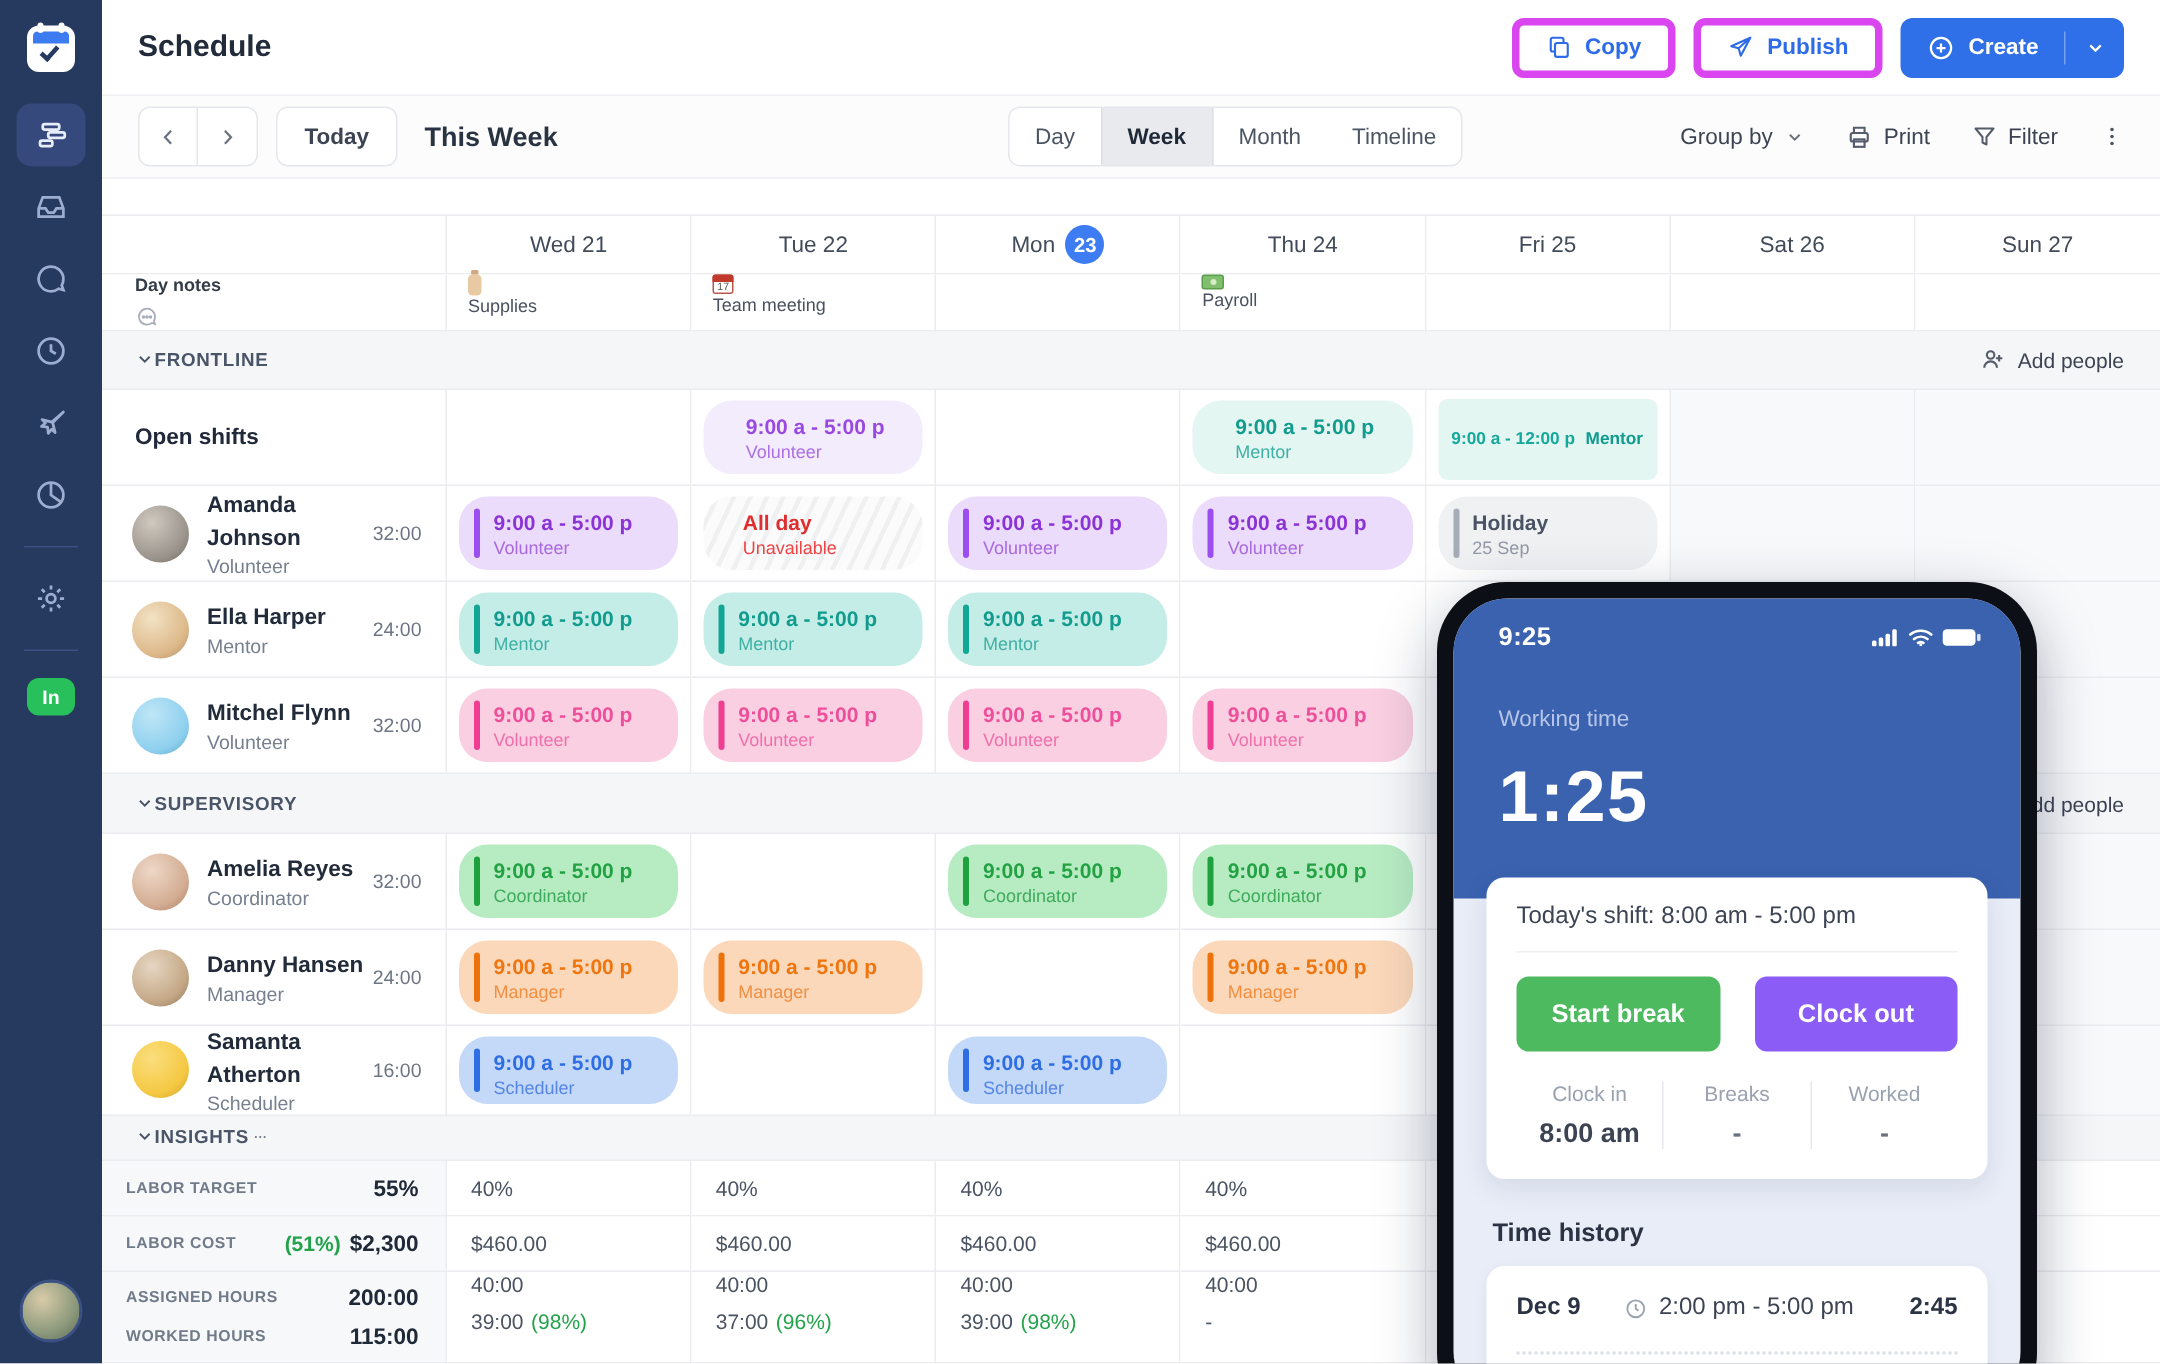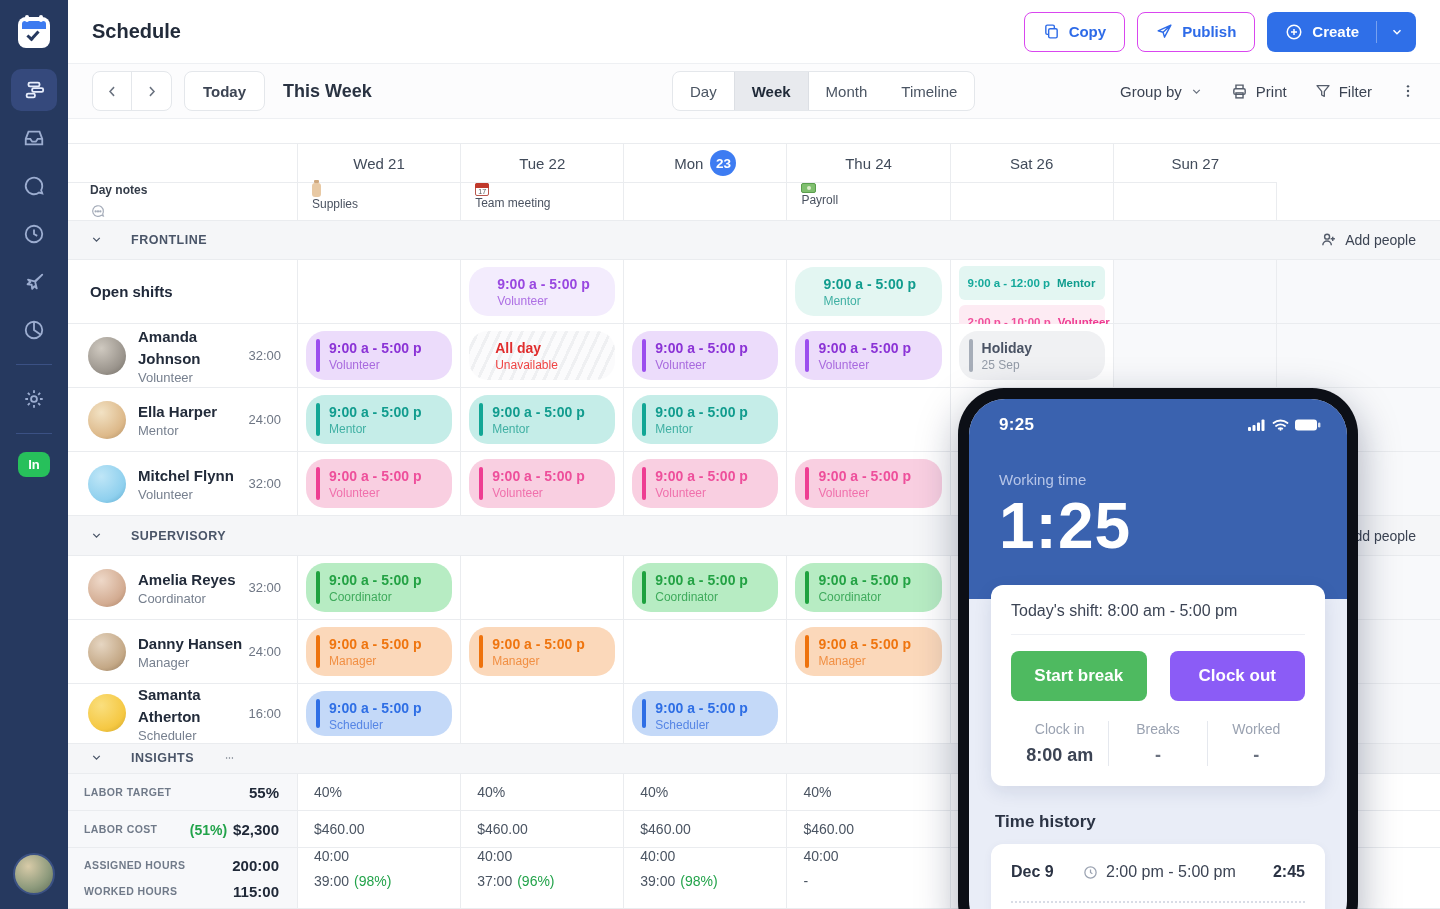--- a/index.html
+++ b/index.html
@@ -28,21 +28,21 @@
     background:radial-gradient(circle at 35% 30%, #d8cba8, #8d9a7c 60%, #5d6b55); border:2px solid #3b5184; cursor:pointer; }
 
   
   .main { position:absolute; left:68px; top:0; width:1372px; height:909px; }
 
   .appbar { height:64px; display:flex; align-items:center; padding:0 24px; border-bottom:1px solid #eef0f3; background:#fff; }
   .appbar h1 { font-size:20px; font-weight:700; color:#222b3a; }
   .appbar .actions { margin-left:auto; display:flex; gap:12px; }
   .btn { display:flex; align-items:center; gap:9px; height:40px; padding:0 18px; border-radius:8px;
     font-size:15px; font-weight:600; cursor:pointer; user-select:none; }
-  .btn.outline { border:1px solid #d946ef; color:#2e6be8; background:#fff; }
+  .btn.outline { border:5px solid #d946ef; color:#2e6be8; background:#fff; }
   .btn.primary { background:#2f6fe8; color:#fff; padding-right:12px; }
   .btn.primary .vdiv { width:1px; height:22px; background:rgba(255,255,255,.35); margin:0 4px 0 8px; }
 
   .toolbar { position:relative; height:55px; display:flex; align-items:center; padding:0 24px;
     border-bottom:1px solid #eef0f3; background:#fcfcfd; }
   .pagerbox { display:flex; height:40px; border:1px solid #e4e7eb; border-radius:8px; background:#fff; overflow:hidden; }
   .pagerbox .pg { width:39px; display:flex; align-items:center; justify-content:center; cursor:pointer; }
   .pagerbox .pg:first-child { border-right:1px solid #e4e7eb; }
   .today-btn { height:40px; border:1px solid #e4e7eb; border-radius:8px; background:#fff; display:flex;
     align-items:center; padding:0 18px; font-size:15px; font-weight:600; color:#3c4453; margin-left:12px; cursor:pointer; }
@@ -71,21 +71,21 @@
   .ic-bottle { width:9px; height:14px; background:#e8c9a4; border-radius:3px; position:relative; }
   .ic-bottle:before { content:""; position:absolute; left:2px; top:-3px; width:5px; height:3px; background:#cfa87e; border-radius:1px; }
   .ic-cal { width:14px; height:13px; background:#fff; border:1px solid #b9574d; border-radius:2px; position:relative; }
   .ic-cal:before { content:""; position:absolute; left:-1px; top:-1px; right:-1px; height:5px; background:#c0392b; border-radius:2px 2px 0 0; }
   .ic-cal:after { content:"17"; position:absolute; left:0; right:0; top:4px; font-size:7px; text-align:center; color:#555; }
   .ic-cash { width:15px; height:10px; background:#7fbf6e; border:1px solid #5a9e4d; border-radius:2px; position:relative; }
   .ic-cash:before { content:""; position:absolute; left:5px; top:2px; width:4px; height:4px; border-radius:50%; background:#d9ecc8; }
 
   .band { height:40px; background:#f5f6f8; border-bottom:1px solid #eaecef; display:flex; align-items:center;
     padding:0 24px 0 22px; }
-  .band .sect { display:flex; align-items:center; gap:28px; font-size:12.5px; font-weight:700; letter-spacing:.5px;
+  .band .sect { display:flex; align-items:center; gap:0; font-size:12.5px; font-weight:700; letter-spacing:.5px;
     color:#4a5568; cursor:pointer; }
   .band.insights { height:32px; }
   .addpeople { margin-left:auto; display:flex; align-items:center; gap:8px; font-size:14px; color:#3c4453; cursor:pointer; }
 
   .shiftrow { height:64px; }
   .shiftrow .namecell { display:flex; align-items:center; padding-left:20px; }
   .openlabel { font-size:15px; font-weight:700; color:#20293a; padding-left:22px; }
   .avatar { width:38px; height:38px; border-radius:50%; margin-right:12px; flex:none; }
   .pname { font-size:15px; font-weight:600; color:#222b3a; line-height:1.45; }
   .prole { font-size:13px; color:#77808f; }
@@ -100,21 +100,21 @@
   .card.pink { background:#f9cfe1; } .card.pink .bar{background:#ee3d92;} .card.pink .t{color:#ee4f9b;} .card.pink .r{color:#f070ac;}
   .card.green { background:#b7ecc3; } .card.green .bar{background:#1da23e;} .card.green .t{color:#23a244;} .card.green .r{color:#3fab5c;}
   .card.orange { background:#fbd8ba; } .card.orange .bar{background:#ee720c;} .card.orange .t{color:#ef750f;} .card.orange .r{color:#f18f43;}
   .card.blue { background:#c4d9f8; } .card.blue .bar{background:#2e6ee5;} .card.blue .t{color:#2e6ee5;} .card.blue .r{color:#5585e5;}
   .card.gray { background:#f0f1f3; } .card.gray .bar{background:#a6adb8;} .card.gray .t{color:#4a5364;} .card.gray .r{color:#929aa6;}
   .card.openp { background:#f3ecfd; padding-left:28px; } .card.openp .t{color:#9948e0;} .card.openp .r{color:#ad6fe4;}
   .card.unavail { background:repeating-linear-gradient(115deg,#fbfbfc 0px,#fbfbfc 7px,#eff0f2 7px,#eff0f2 10px);
     padding-left:26px; }
   .card.unavail .t { color:#e02d2d; } .card.unavail .r { color:#ef4444; }
   .minis { position:absolute; inset:6px 8px; display:flex; flex-direction:column; gap:5px; }
-  .mini { border-radius:6px; padding:11px 9px; font-size:11.5px; font-weight:600; display:flex; gap:7px; cursor:pointer; white-space:nowrap; }
+  .mini { border-radius:6px; padding:21px 9px; font-size:11.5px; font-weight:600; display:flex; gap:7px; cursor:pointer; white-space:nowrap; }
   .mini.mteal { background:#e3f6f2; color:#15a99b; } .mini.mteal b{color:#0f9c8e;}
   .mini.mpink { background:#fdebf3; color:#f0509c; } .mini.mpink b{color:#ee3d92;}
 
   
   .insrow { height:37px; }
   .insrow .labelcell, .insrow2 .labelcell { background:#f7f8fa; display:flex; align-items:center; padding:0 18px 0 22px; }
   .inslabel { font-size:10.5px; font-weight:700; letter-spacing:.4px; color:#707a89; }
   .instotal { margin-left:auto; font-size:15px; font-weight:700; color:#202938; }
   .instotal .pct { color:#22a34a; font-weight:600; margin-right:6px; font-size:14px; }
   .insrow .cell, .insrow2 .cell { display:flex; align-items:center; padding-left:16px; font-size:14px; color:#4a5462; }
@@ -126,21 +126,21 @@
 
   
   .phone { position:absolute; left:958px; top:388px; width:400px; height:560px; background:#0c0f16;
     border-radius:46px; padding:11px; z-index:80; box-shadow:0 14px 40px rgba(15,25,60,.35); }
   .screen { width:100%; height:100%; border-radius:36px; overflow:hidden; background:#e9edf7; position:relative; }
   .ph-blue { background:#3a62af; height:200px; padding:16px 26px 0 30px; }
   .statusbar { display:flex; align-items:center; color:#fff; }
   .st-time { font-size:17px; font-weight:600; letter-spacing:.3px; }
   .st-icons { margin-left:auto; display:flex; align-items:center; gap:6px; }
   .wlabel { margin-top:36px; font-size:15px; color:#b6c5e8; }
-  .wtime { margin-top:1px; font-size:64px; font-weight:600; color:#fff; letter-spacing:1px; }
+  .wtime { margin-top:16px; font-size:48px; font-weight:600; color:#fff; letter-spacing:1px; }
   .shiftcard { position:relative; margin:-14px 22px 0; background:#fff; border-radius:12px;
     box-shadow:0 6px 18px rgba(23,43,99,.10); padding:17px 20px 20px; }
   .ts { font-size:16px; color:#3c4454; }
   .shiftcard hr { border:none; border-top:1px solid #eef0f4; margin:14px 0 16px; }
   .pbtns { display:flex; gap:23px; }
   .pbtn { flex:1; height:50px; border-radius:8px; color:#fff; font-size:17px; font-weight:600;
     display:flex; align-items:center; justify-content:center; cursor:pointer; }
   .pbtn.green { background:#4eba60; }
   .pbtn.slate { background:#8b5cf6; }
   .pstats { display:flex; margin-top:20px; }
@@ -306,20 +306,21 @@
 
       <div class="grow hdr">
         <div class="cell"></div>
         <div class="cell">Wed 21</div>
         <div class="cell">Tue 22</div>
         <div class="cell">
           <span>Mon</span>
           <span class="daybadge">23</span>
         </div>
         <div class="cell">Thu 24</div>
+        <div class="cell">Fri 25</div>
         <div class="cell">Sat 26</div>
         <div class="cell">Sun 27</div>
       </div>
 
       <div class="grow notes">
         <div class="cell labelcell">
           <span>Day notes</span>
           <svg width="16" height="16" viewBox="0 0 24 24" fill="none" stroke="#a6adba" stroke-width="1.8">
             <path d="M20 11 a8 8 0 1 0 -3 5.9 L20 18 l-1-3 A7.9 7.9 0 0 0 20 11 Z"></path>
             <circle cx="8.5" cy="11" r=".9" fill="#a6adba"></circle>

